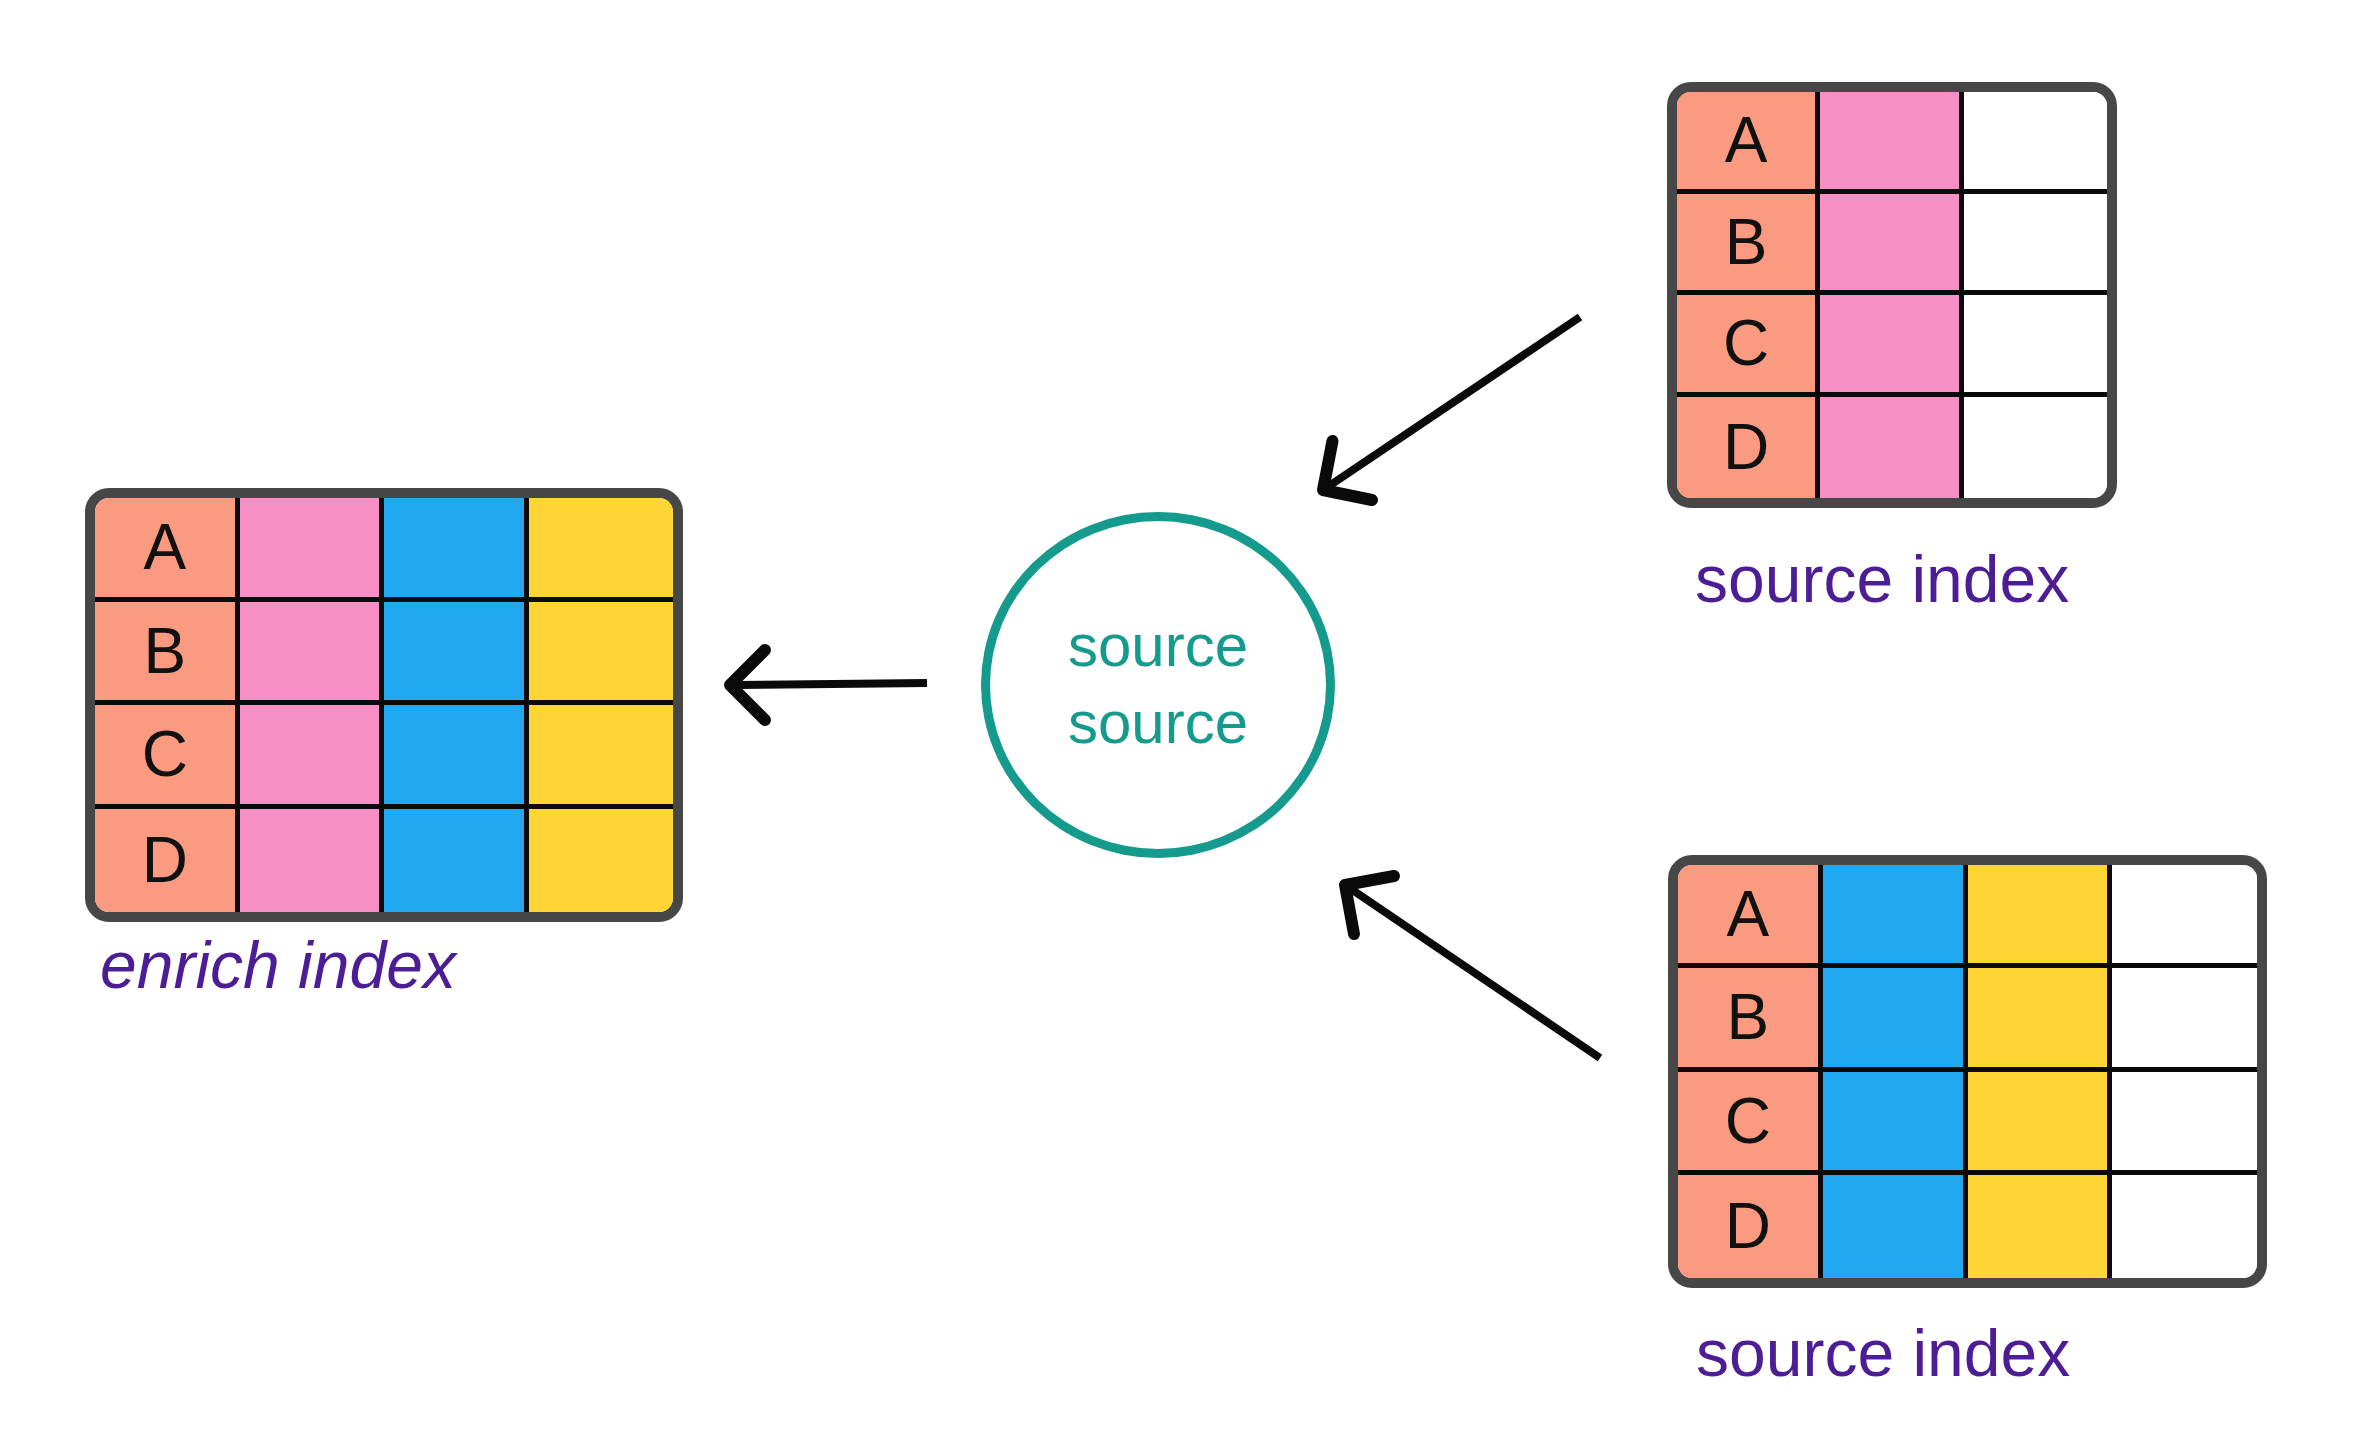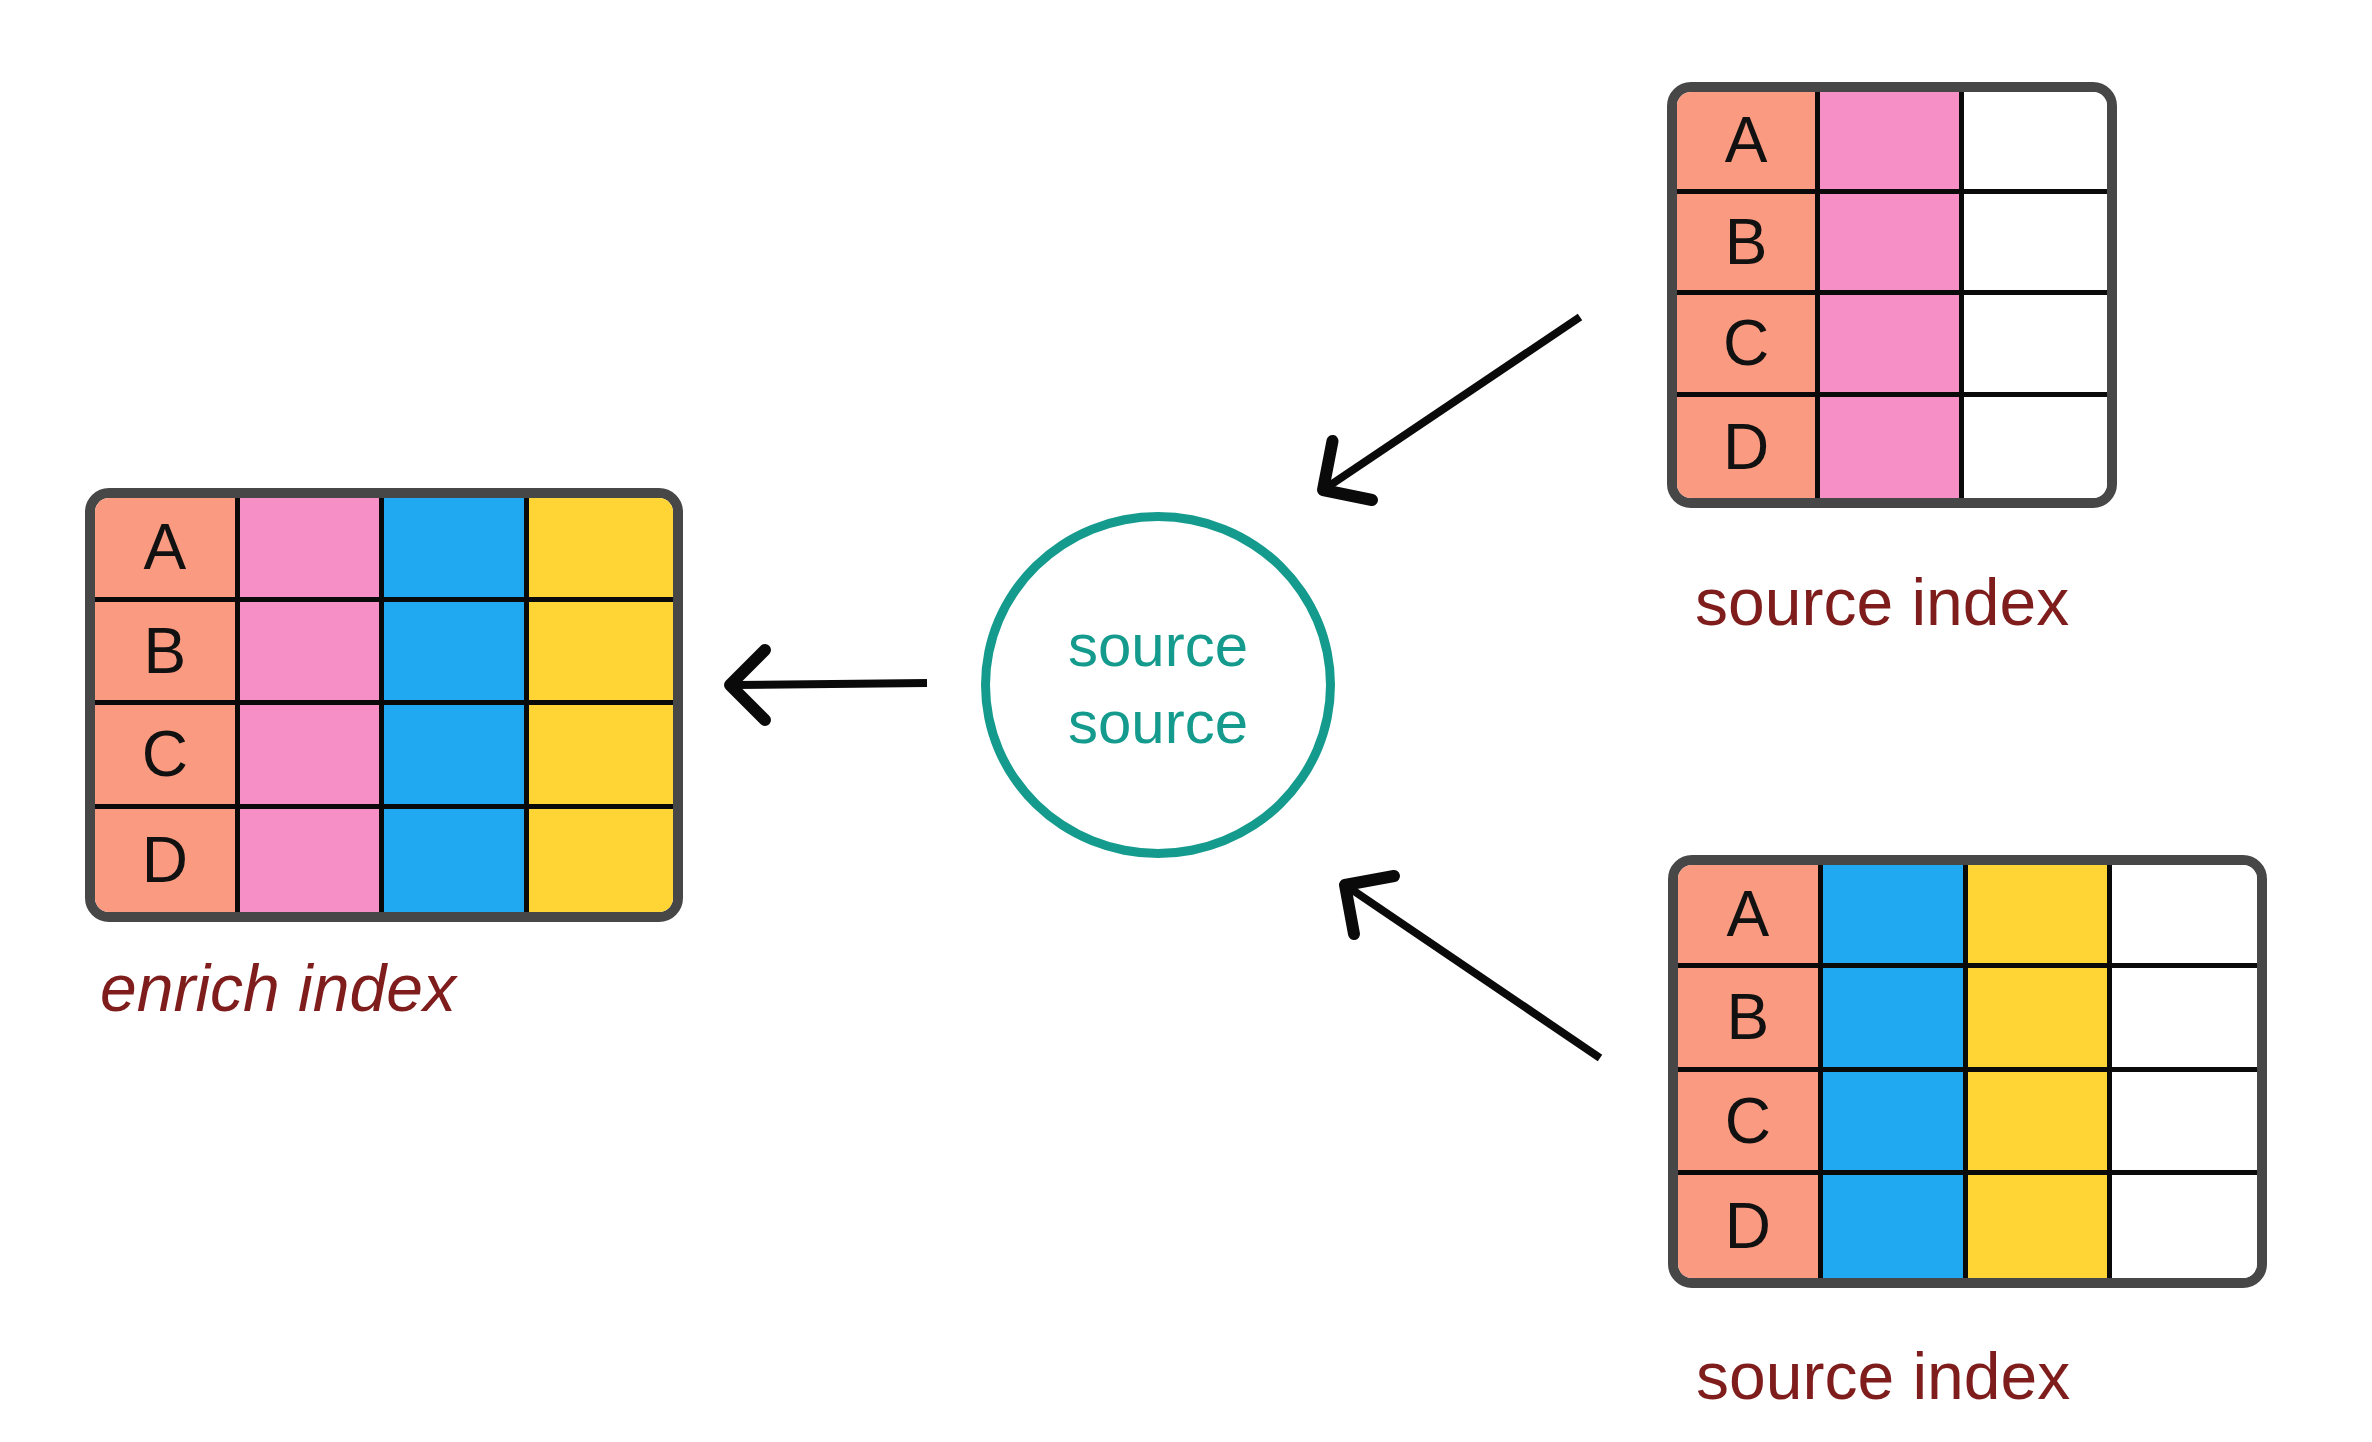--- a/index.html
+++ b/index.html
@@ -43,23 +43,22 @@
     font-size: 64px;
     color: #111111;
     line-height: 1;
   }
 
   
   .tbl-label {
     position: absolute;
     font-size: 66px;
     line-height: 1.15;
-    color: #7f1d1d;
+    color: #4c1d95;
     white-space: nowrap;
-    margin-top: 23px;
   }
 
   
   .policy-circle {
     position: absolute;
     left: 981px;
     top: 512px;
     width: 354px;
     height: 346px;
     box-sizing: border-box;

